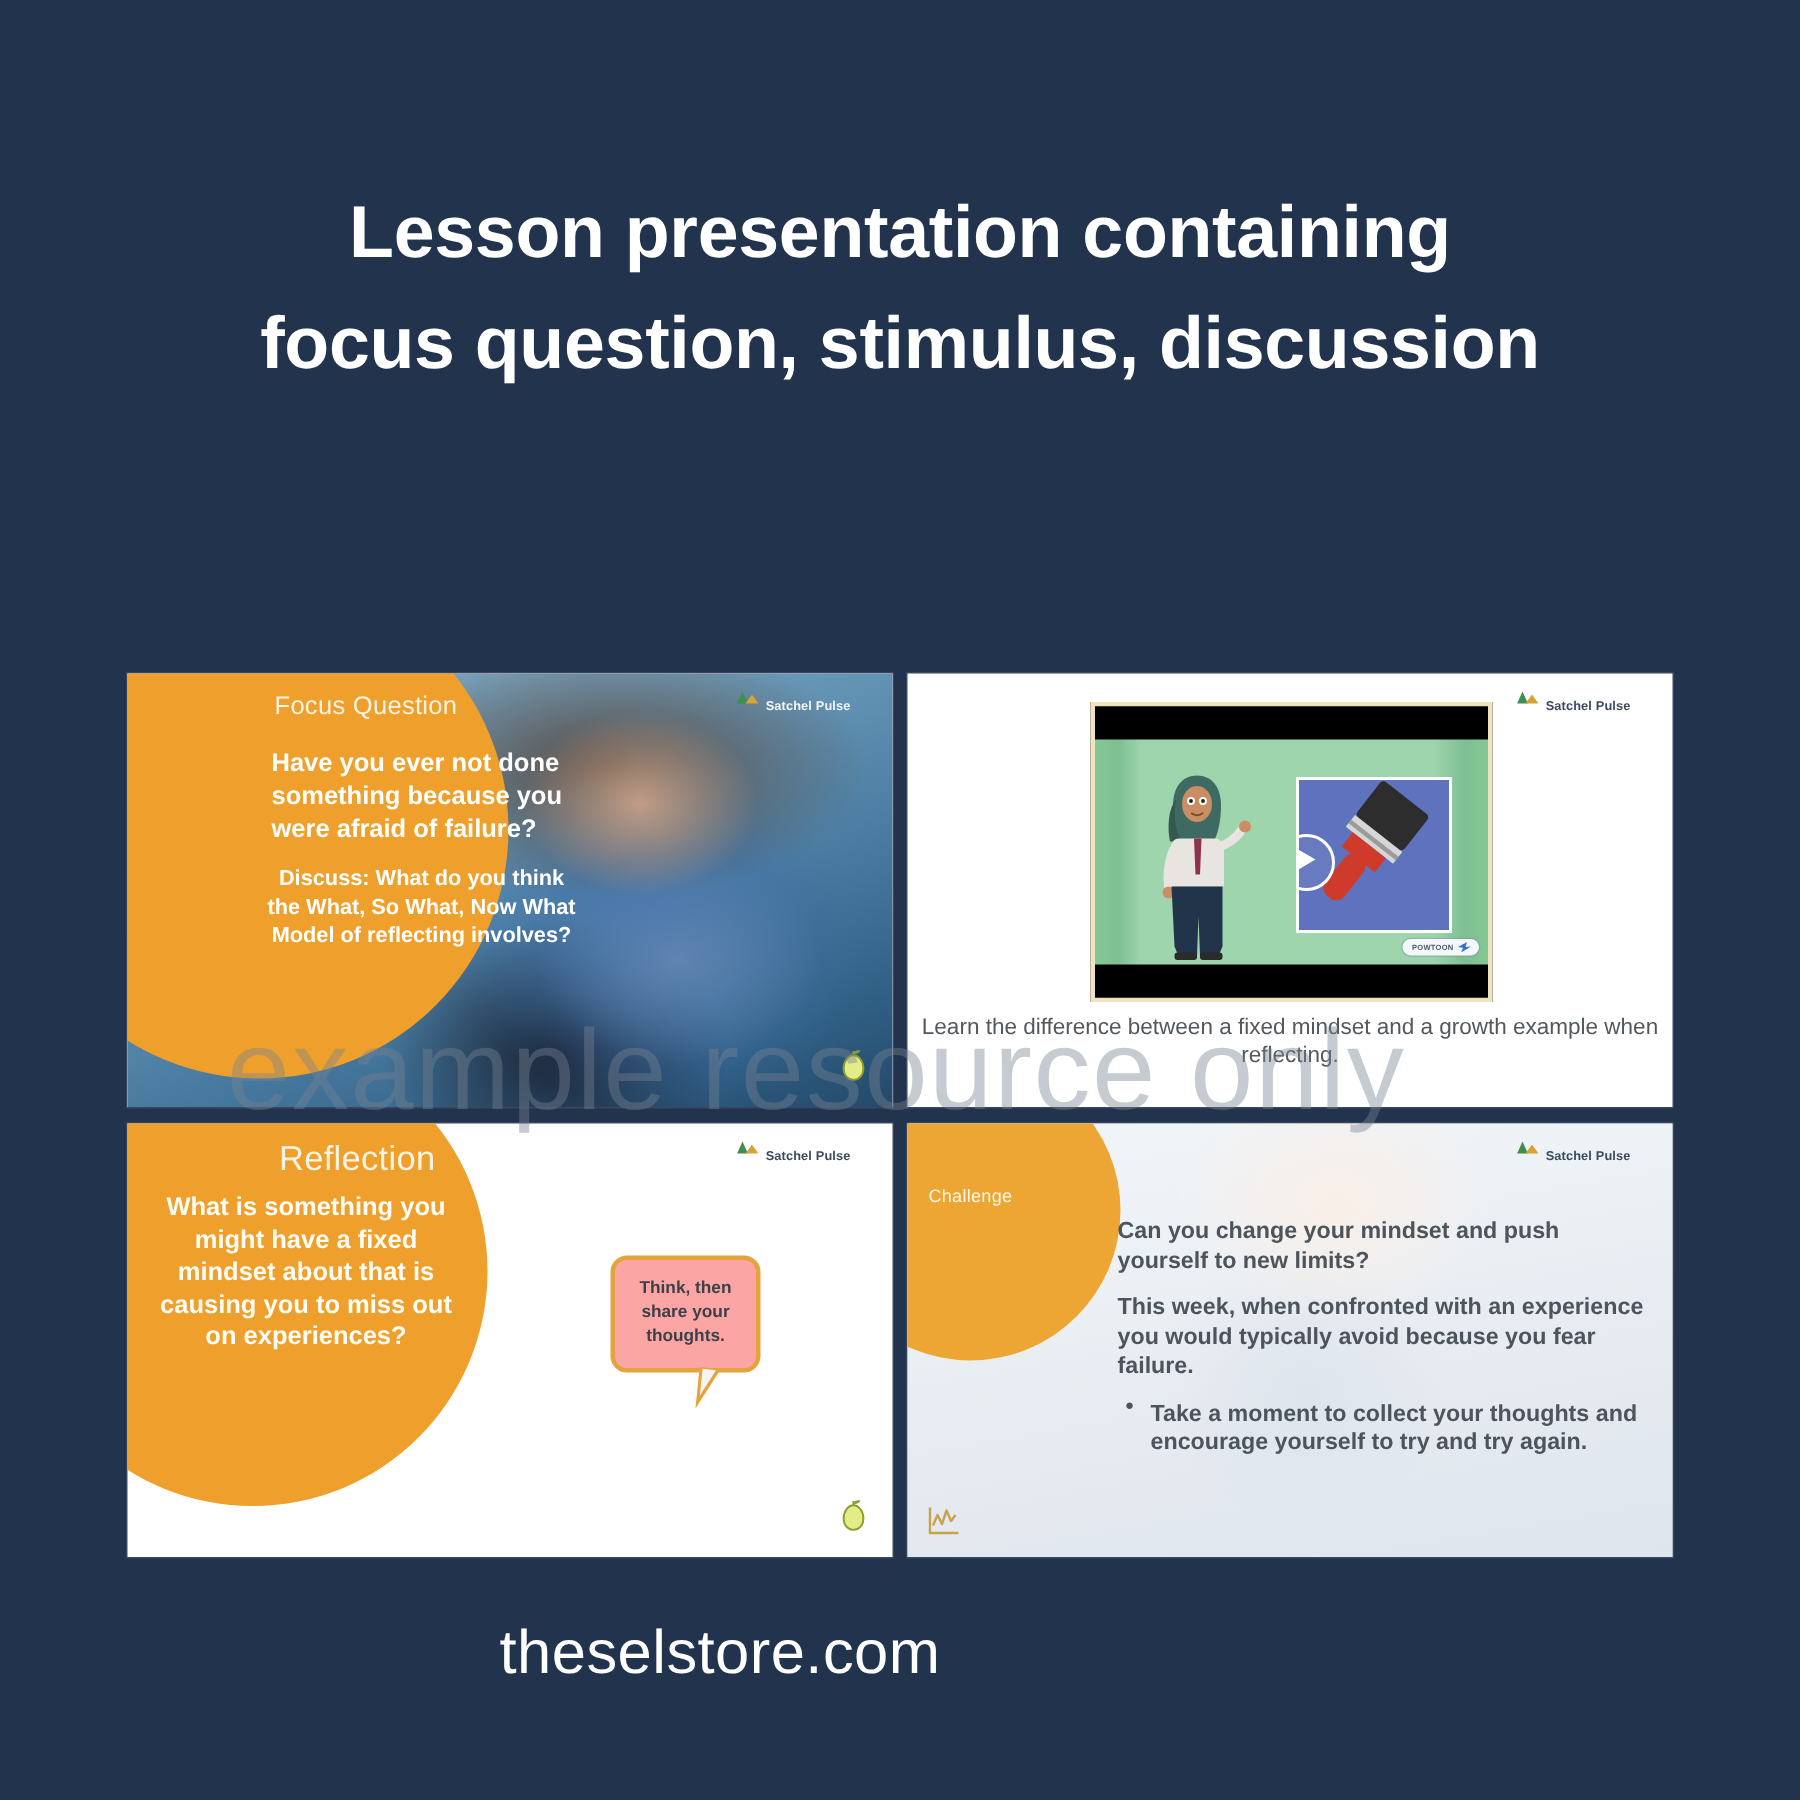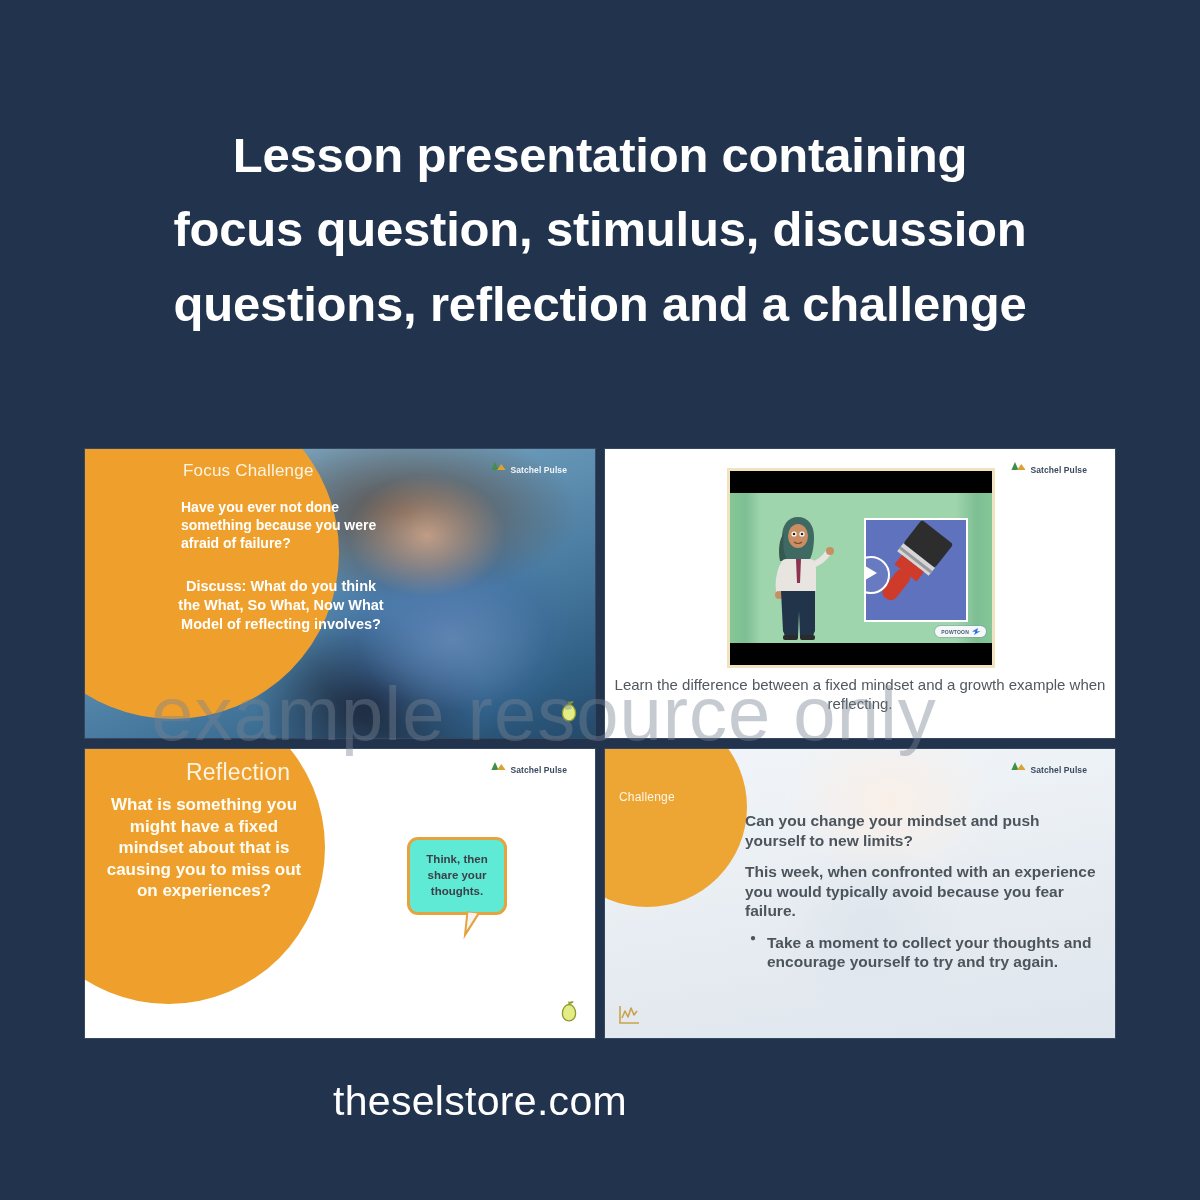--- a/index.html
+++ b/index.html
@@ -113,21 +113,21 @@
     font-weight: normal;
     letter-spacing: 0.2px;
   }
   .s1-q {
     position: absolute;
     left: 96px;
     top: 49px;
     width: 200px;
     z-index: 8;
     color: #ffffff;
-    font-size: 14px;
+    font-size: 17px;
     font-weight: bold;
     line-height: 1.30;
     text-align: left;
   }
   .s1-discuss {
     position: absolute;
     left: 90px;
     top: 128px;
     width: 212px;
     z-index: 8;
@@ -247,21 +247,21 @@
     font-weight: bold;
     line-height: 1.27;
     text-align: center;
   }
   .bubble {
     position: absolute;
     left: 322px;
     top: 88px;
     width: 100px;
     height: 78px;
-    background: #5eead4;
+    background: #fca5a5;
     border: 3.5px solid #e5a33d;
     border-radius: 11px;
     z-index: 8;
     box-sizing: border-box;
   }
   .bubble-text {
     position: absolute;
     inset: 0;
     display: flex;
     align-items: center;
@@ -386,40 +386,39 @@
     font-size: 41px;
     letter-spacing: 0.3px;
   }
 </style>
 </head>
 <body>
 
 <div class="headline">
   <span class="hl-line">Lesson presentation containing</span>
   <span class="hl-line">focus question, stimulus, discussion</span>
-  <span class="hl-line">questions, reflection and a challenge</span>
 </div>
 
 <div class="slide-grid">
 
   <div class="slide slide-1">
     <div class="photo-man"></div>
     <div class="circle-orange s1-circle"></div>
 
     <div class="sp-logo">
       <span class="sp-mark">
         <svg width="15" height="10" viewBox="0 0 15 10">
           <polygon points="4,1 7.6,9 0.4,9" fill="#3f8f4e"></polygon>
           <polygon points="10.3,3 14.6,9 6,9" fill="#d9a334"></polygon>
         </svg>
       </span>
       <span class="sp-text">Satchel Pulse</span>
     </div>
 
-    <div class="s1-kicker">Focus Challenge</div>
+    <div class="s1-kicker">Focus Question</div>
     <div class="s1-q">Have you ever not done something because you were afraid of failure?</div>
     <div class="s1-discuss">Discuss: What do you think the What, So What, Now What Model of reflecting involves?</div>
 
     <span class="pear-icon">
       <svg width="20" height="24" viewBox="0 0 20 24">
         <path d="M10 4.5c3.6 0 6.6 4.2 6.6 8.8 0 4.4-2.9 7.6-6.6 7.6S3.4 17.7 3.4 13.3C3.4 8.7 6.4 4.5 10 4.5z" fill="#e3ec87" stroke="#8e9c2a" stroke-width="1.3"></path>
         <path d="M10 4.6V1.6" stroke="#8e9c2a" stroke-width="1.3" fill="none"></path>
         <path d="M10 2.6c1.8-1.4 3.6-1.6 4.6-1.2-.5 1.5-2.4 2.6-4.6 2.3z" fill="#8e9c2a"></path>
       </svg>
     </span>

